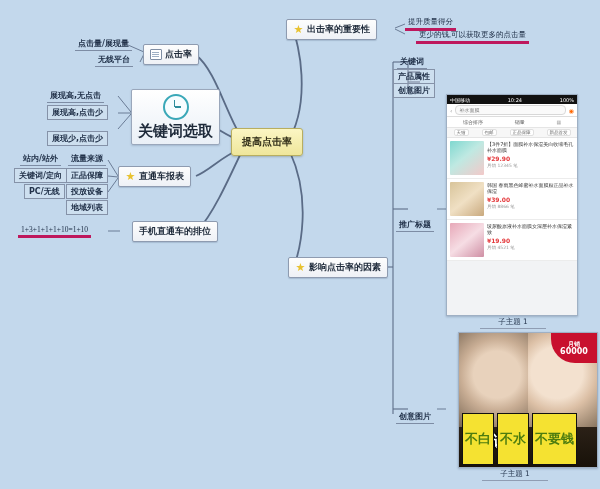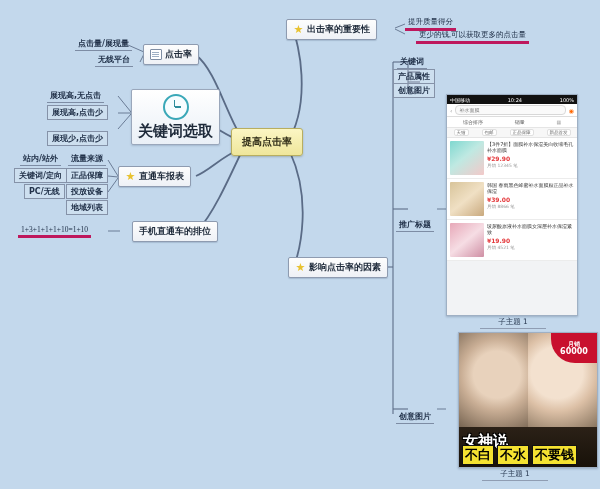--- a/index.html
+++ b/index.html
@@ -96,21 +96,21 @@
   .ad-face{flex:1;position:relative;overflow:hidden;}
   .ad-badge{position:absolute;right:0;top:0;width:46px;height:30px;background:#c8102e;color:#fff;
     display:flex;flex-direction:column;align-items:center;justify-content:center;
     border-bottom-left-radius:24px;}
   .ad-badge .b1{font-size:6px;line-height:7px;font-weight:bold;}
   .ad-badge .b2{font-size:8px;line-height:9px;font-weight:bold;}
   .ad-text{position:absolute;left:0;right:0;bottom:0;height:30%;}
   .ad-l1{position:absolute;left:4px;bottom:16px;font-size:15px;font-weight:bold;color:#fff;
     text-shadow:1px 1px 0 #000,-1px 1px 0 #000,1px -1px 0 #000,-1px -1px 0 #000;}
   .ad-l2{position:absolute;left:3px;bottom:2px;display:flex;gap:3px;}
-  .ad-l2 b{background:#f5e231;color:#000000;font-size:13px;font-weight:bold;padding:0 2px;border:1px solid #111;}
+  .ad-l2 b{background:#f5e231;color:#4d7c0f;font-size:13px;font-weight:bold;padding:16px 2px;border:1px solid #111;}
 </style>
 </head>
 <body>
 
 <div id="canvas">
 
   <svg class="lines" viewBox="0 0 600 489">
     <g fill="none" stroke="#5a6b86" stroke-width="1.6">
 
       <path d="M240,135 C225,110 215,70 196,55" stroke-width="1.8"></path>

